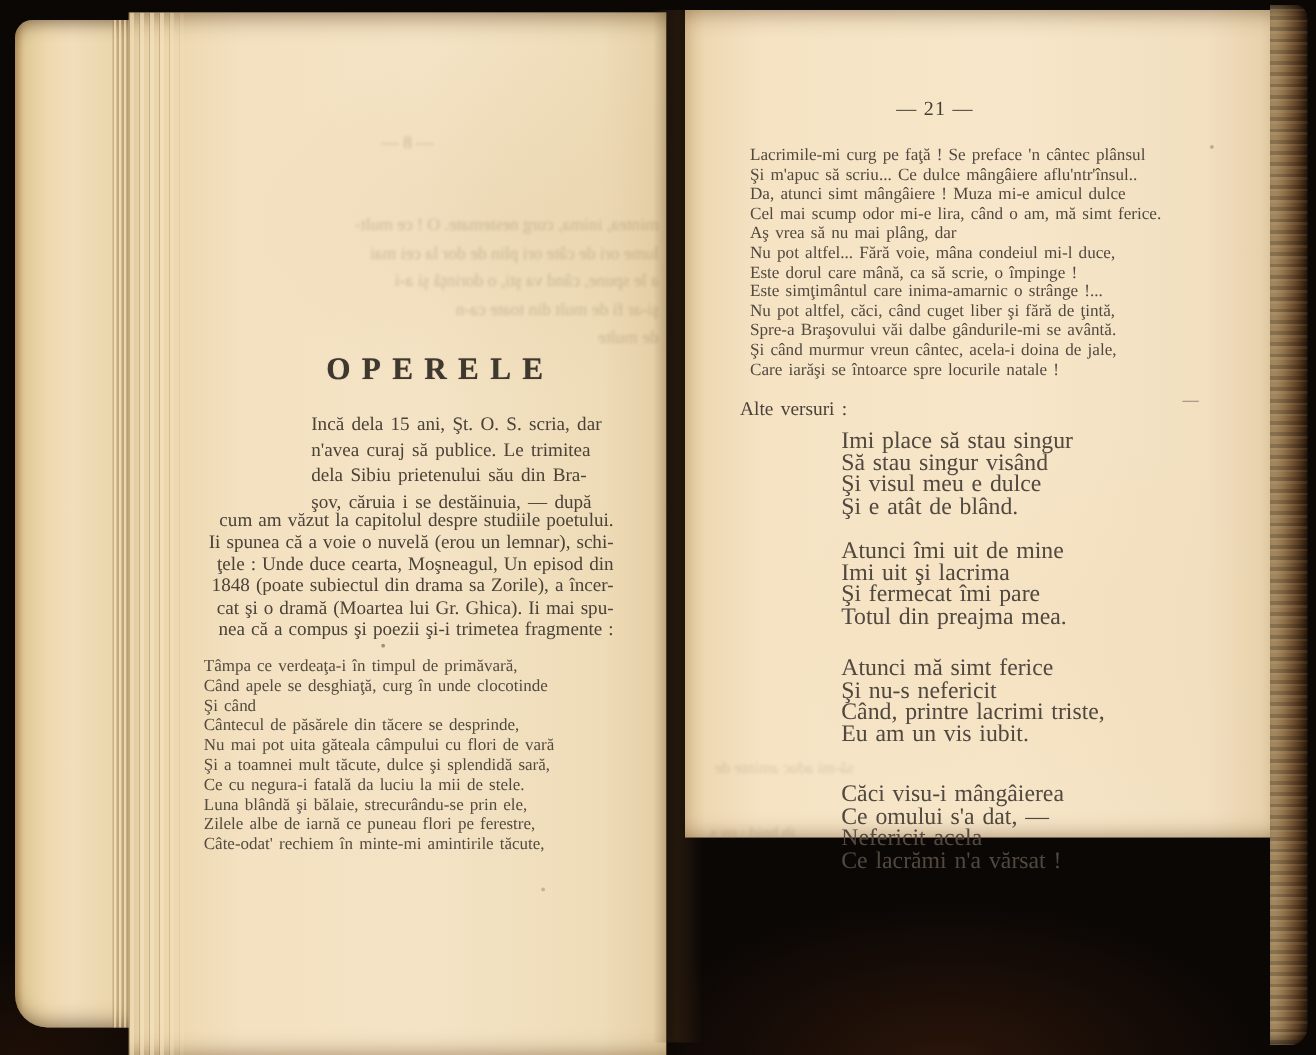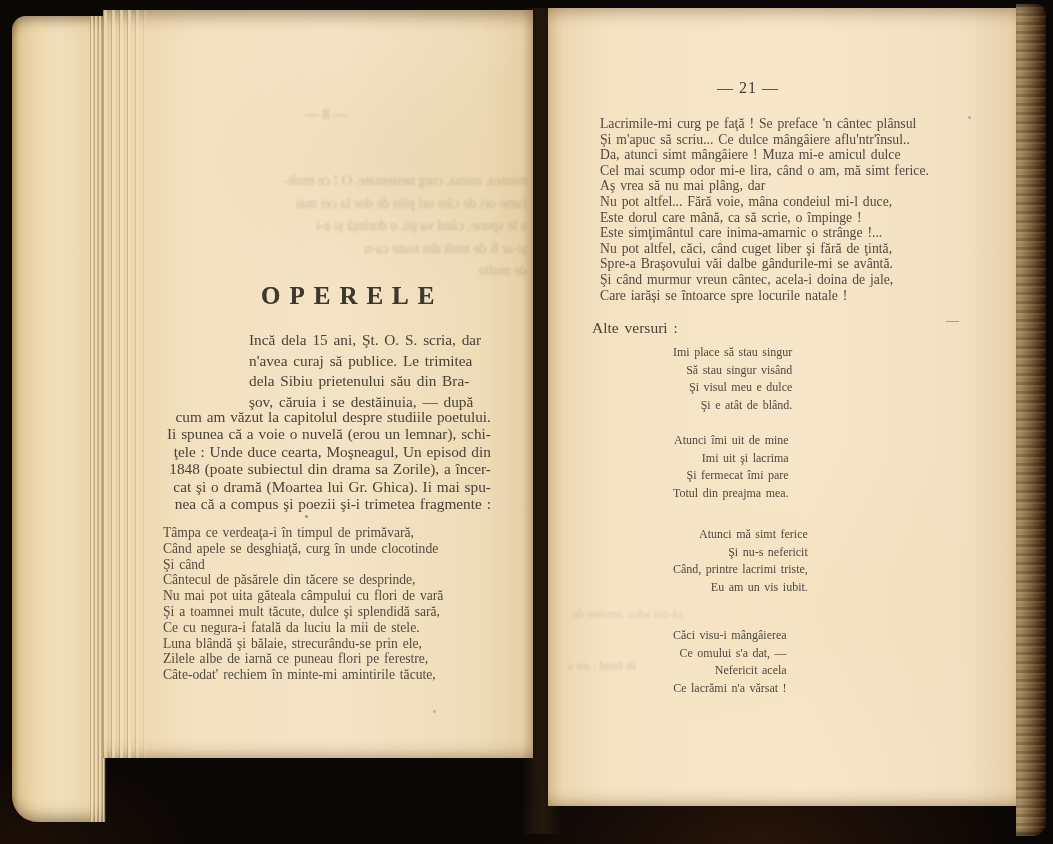--- a/index.html
+++ b/index.html
@@ -11,30 +11,30 @@
   
   .stack-left{position:absolute;left:12px;top:16px;width:92px;height:806px;
     border-radius:14px 0 0 26px;
     background:linear-gradient(to right,#c2a066 0px,#e0c896 7px,#eed9ae 26px,#f1debb 50%,#ead6ab 86%,#dfc99c 100%);
     box-shadow:inset 0 10px 14px -8px rgba(60,35,15,.6), inset 0 -12px 16px -9px rgba(60,35,15,.55);}
   .stack-left::after{content:"";position:absolute;right:-2px;top:0;width:16px;height:100%;
     background:repeating-linear-gradient(to right, rgba(150,115,70,.45) 0 1px, rgba(244,227,190,.7) 1px 3px, rgba(170,135,85,.25) 3px 4px);
     opacity:.9;}
   
   .page{position:absolute;}
-  .page-left{left:103px;top:10px;width:430px;height:748px;
+  .page-left{left:103px;top:10px;width:430px;height:834px;
     background:radial-gradient(ellipse 300px 200px at 70% 20%, rgba(215,185,135,.18), rgba(0,0,0,0) 70%),
       linear-gradient(to right,#e6d0a4 0px,#eed9b2 42px,#f3e1c1 92px,#f4e3c5 55%,#eedcb8 88%,#e3cda3 100%);
     box-shadow:inset 0 16px 18px -12px rgba(95,62,28,.55), inset 0 -12px 16px -11px rgba(95,62,28,.5);}
   .page-left::before{content:"";position:absolute;left:0;top:0;width:48px;height:100%;
     background:repeating-linear-gradient(to right, rgba(140,105,60,.32) 0 1px, rgba(246,230,195,.55) 1px 4px, rgba(140,105,60,0) 4px 8px);
     -webkit-mask-image:linear-gradient(to right,#000 55%,transparent);
     mask-image:linear-gradient(to right,#000 55%,transparent);}
   
-  .page-right{left:548px;top:8px;width:470px;height:798px;
+  .page-right{left:548px;top:8px;width:470px;height:662px;
     background:radial-gradient(ellipse 280px 240px at 60% 75%, rgba(240,215,175,.25), rgba(0,0,0,0) 70%),
       linear-gradient(to right,#ddc296 0px,#edd8b2 16px,#f5e3c4 62px,#f7e6c9 55%,#f1dfc0 89%,#e6cfa7 100%);
     box-shadow:inset 0 14px 18px -12px rgba(95,62,28,.5), inset 0 -12px 16px -11px rgba(95,62,28,.5);}
   
   .gutter{position:absolute;left:522px;top:8px;width:40px;height:826px;
     background:linear-gradient(to right, rgba(92,64,34,0) 0%, rgba(92,64,34,.22) 28%, rgba(64,42,20,.46) 50%, rgba(92,64,34,.2) 70%, rgba(92,64,34,0) 100%);}
   
   .fore-edge{position:absolute;left:1016px;top:4px;width:30px;height:832px;border-radius:0 10px 14px 0;
     background:linear-gradient(to right,#b59a6e 0%,#8d6f49 38%,#5e4124 72%,#2c1b0e 100%);
     box-shadow:inset 0 8px 10px -6px rgba(0,0,0,.7), inset 0 -8px 10px -6px rgba(0,0,0,.7);}
@@ -47,21 +47,21 @@
     letter-spacing:9px;color:#3f382f;text-shadow:0 0 .6px rgba(63,56,47,.7);}
   .margin-label{position:absolute;left:54px;top:339px;font-size:14.5px;letter-spacing:1px;
     line-height:21px;color:#463e35;}
   .para-indent{position:absolute;left:146px;top:320px;font-size:15.3px;line-height:20.5px;word-spacing:2px;}
   .para-full{position:absolute;left:64px;top:398px;font-size:15.3px;line-height:17.4px;word-spacing:1px;text-align:right;}
   .poem-left{position:absolute;left:60px;top:515px;font-size:13.6px;line-height:15.8px;color:#534a40;word-spacing:1.5px;}
   .page-number{position:absolute;left:80px;top:71px;width:240px;text-align:center;
     font-size:16px;letter-spacing:1px;color:#453d34;}
   .poem-right{position:absolute;left:52px;top:108px;font-size:13.7px;line-height:15.6px;color:#514840;word-spacing:1.5px;}
   .section-label{position:absolute;left:44px;top:311px;font-size:15.5px;color:#4a4138;word-spacing:2px;}
-  .stanza{position:absolute;left:125px;font-size:12px;line-height:17.6px;color:#514840;word-spacing:1.5px;text-align:right;}
+  .stanza{position:absolute;left:125px;font-size:19px;line-height:17.6px;color:#514840;word-spacing:1.5px;}
   .s1{top:336px;} .s2{top:424px;} .s3{top:518px;} .s4{top:608px;margin-top:11px;}
   
   .ghost{position:absolute;color:#7a684c;opacity:.30;filter:blur(1.2px);transform:scaleX(-1);}
   .ghost .line{white-space:pre;}
   .ghost-header{left:158px;top:97px;width:130px;text-align:center;font-size:14px;opacity:.34;}
   .ghost-block{left:42px;top:160px;width:382px;font-size:14px;line-height:22.5px;}
   .ghost-r1{left:24px;top:598px;font-size:13px;opacity:.22;}
   .ghost-r2{left:20px;top:650px;font-size:13px;opacity:.26;}
   .stray-mark{position:absolute;left:398px;top:304px;font-size:13px;color:#4a4138;opacity:.65;}
   .speck{position:absolute;width:3px;height:3px;border-radius:50%;background:#5a4c38;opacity:.55;}

